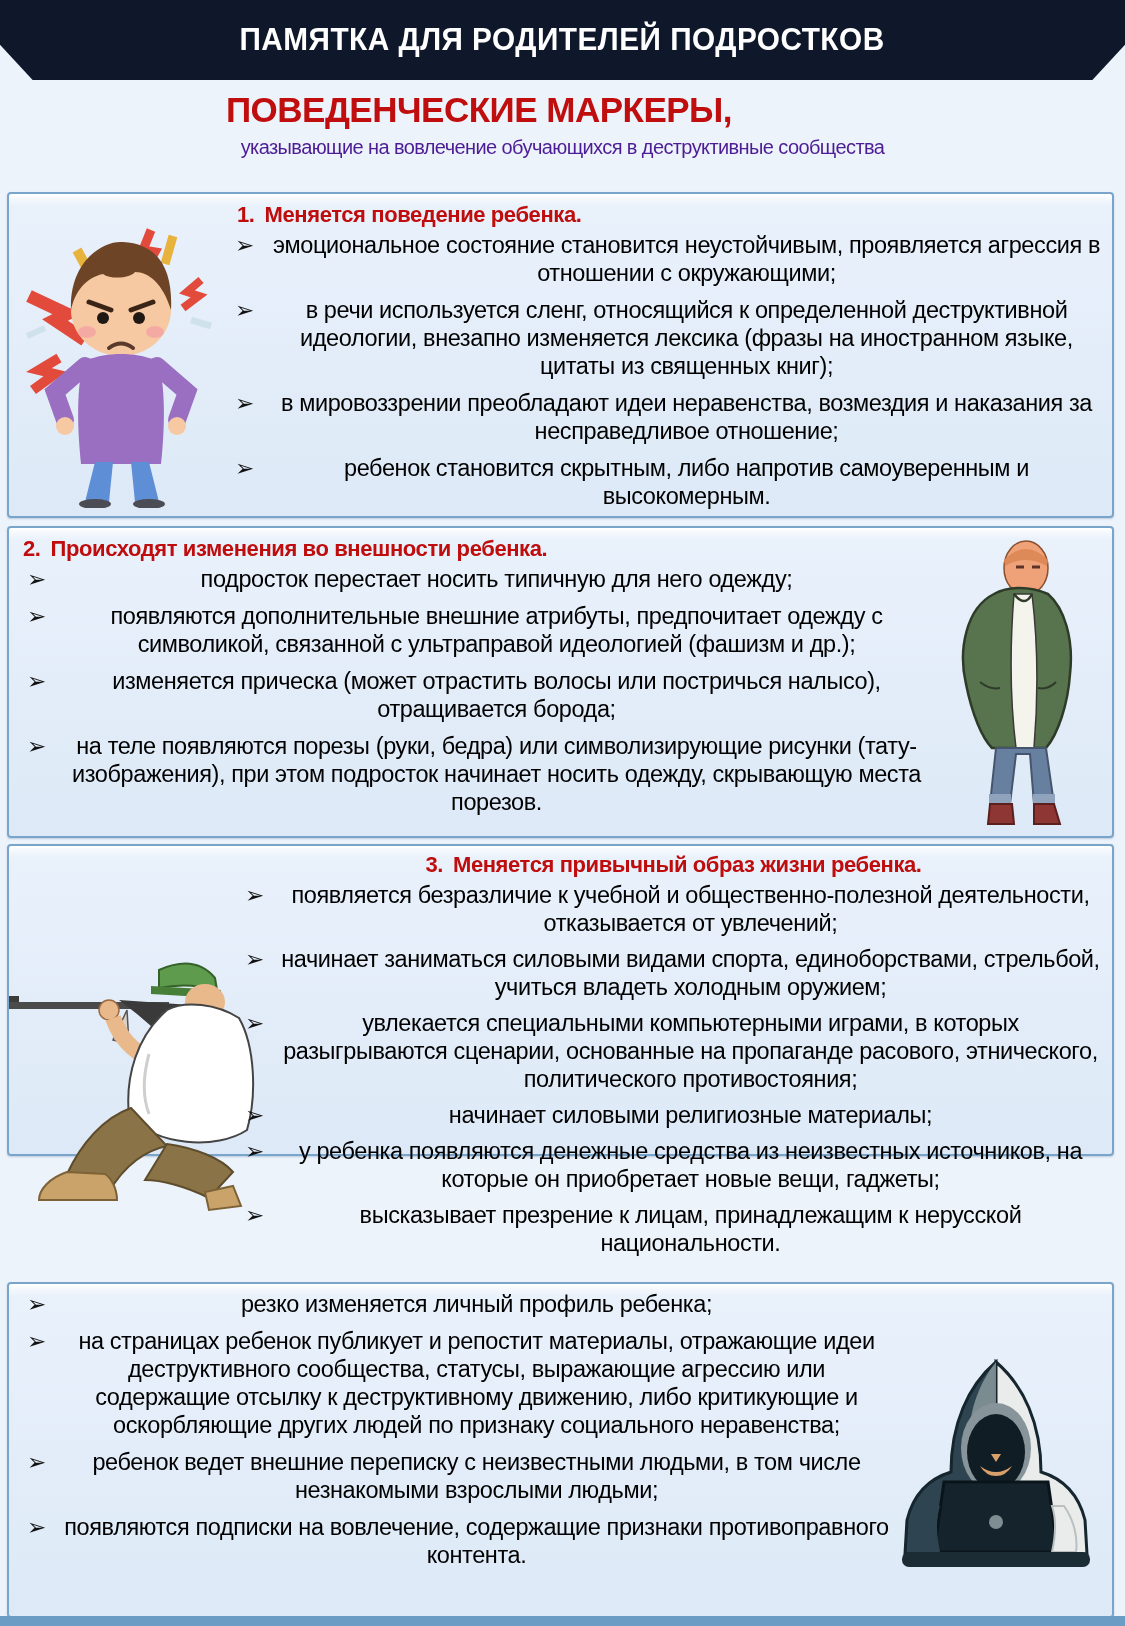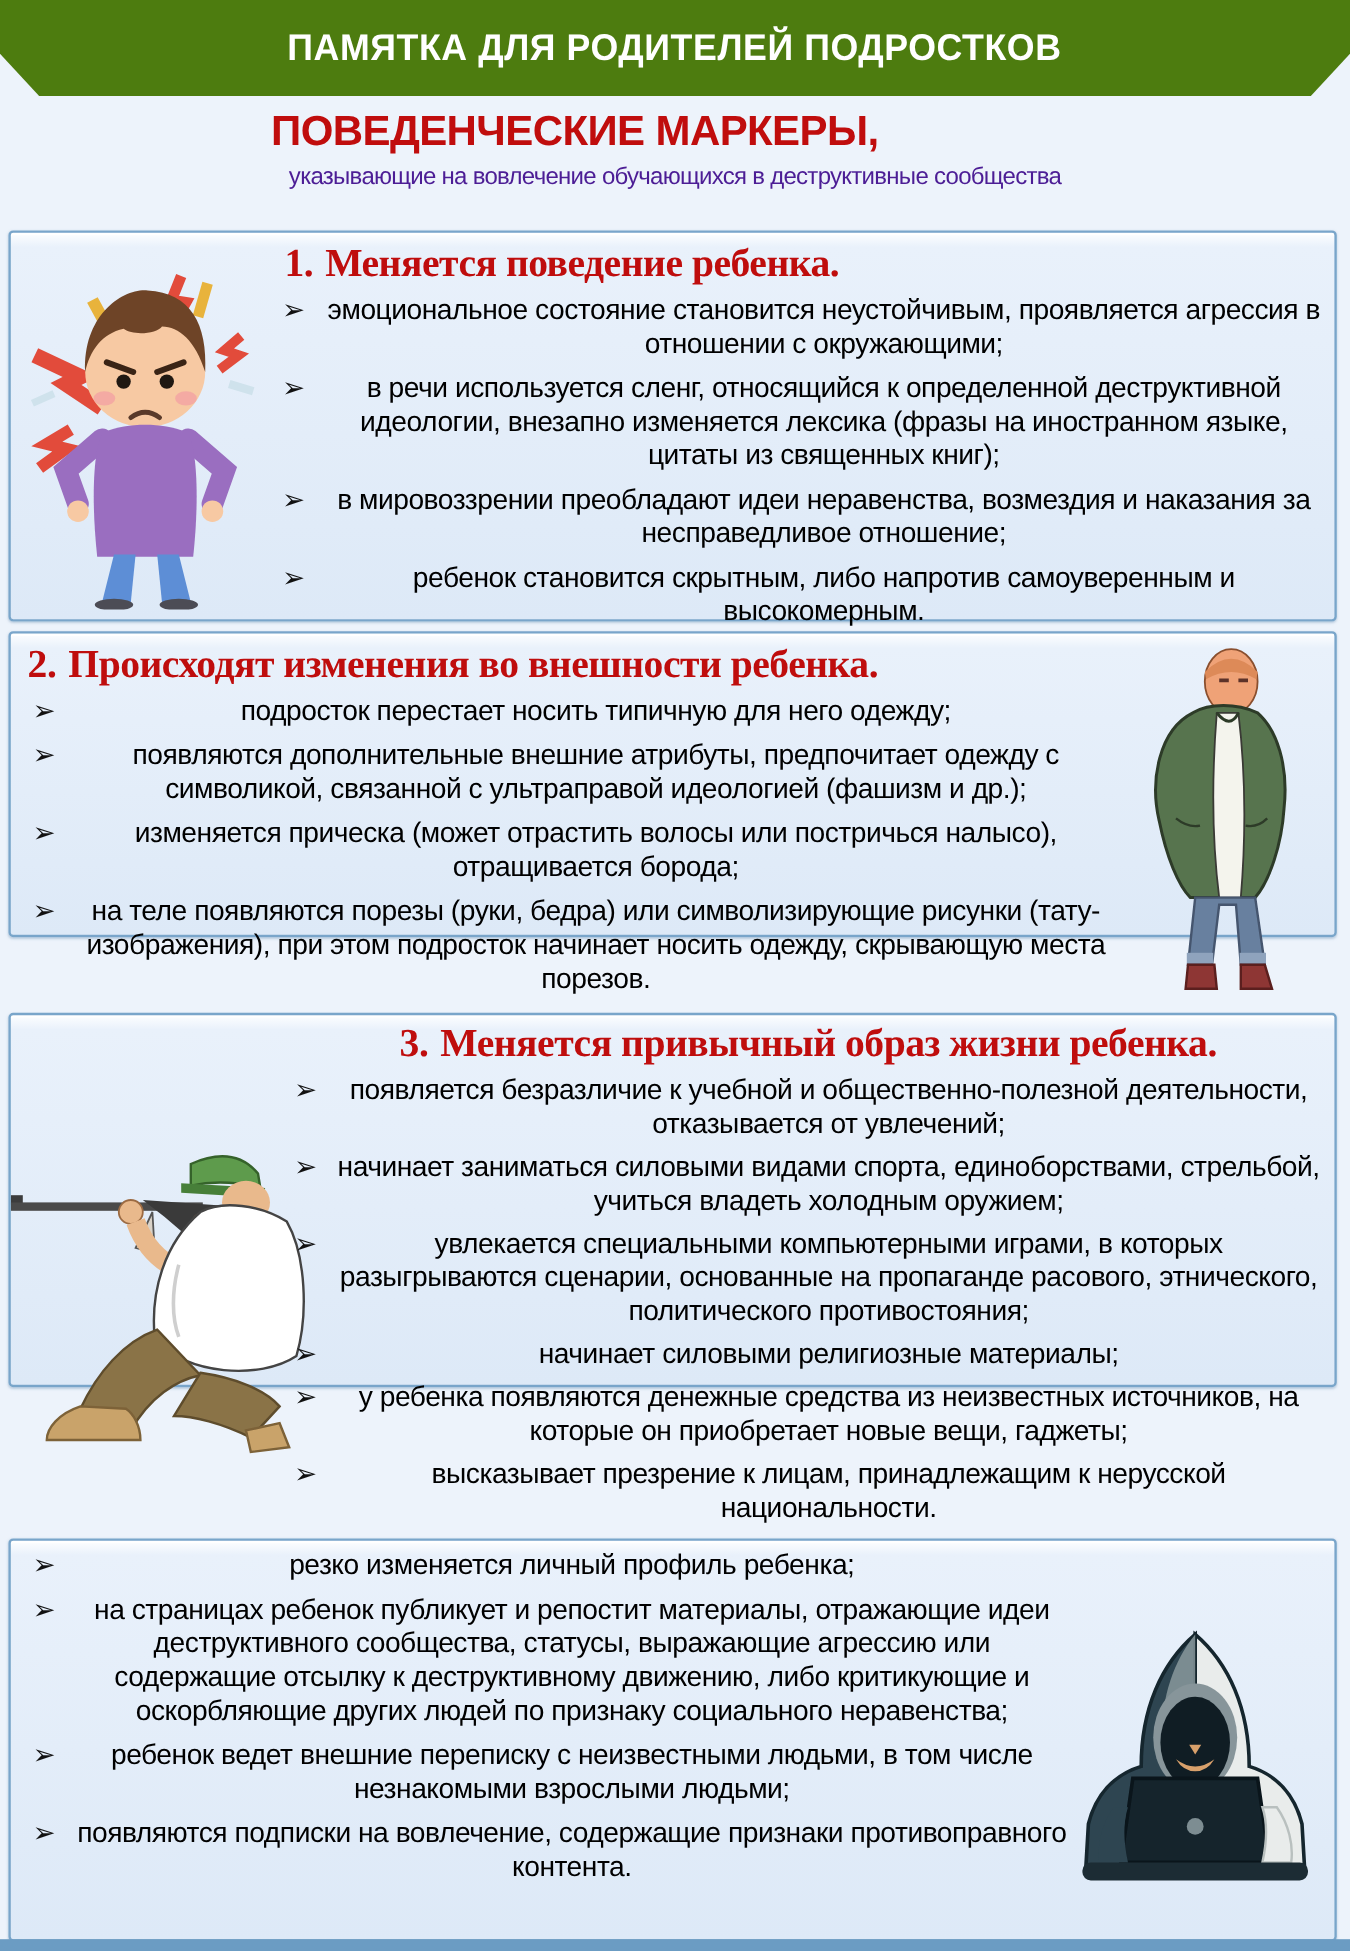--- a/index.html
+++ b/index.html
@@ -7,21 +7,21 @@
     width:1125px;height:1626px;position:relative;overflow:hidden;
     background:#edf3fb;
     font-family:"Liberation Sans","DejaVu Sans",sans-serif;
     -webkit-font-smoothing:antialiased;
   }
   .page{position:absolute;inset:0;}
 
   
   .banner{
     position:absolute;left:0;top:0;width:1125px;height:80px;
-    background:#4d7c0f;
+    background:#0f172a;
     clip-path:polygon(0 0,100% 0,100% 56%,97.1% 100%,2.9% 100%,0 56%);
     display:flex;align-items:center;justify-content:center;
   }
   .banner-title{
     color:#ffffff;font-size:31px;font-weight:bold;letter-spacing:.5px;
     transform:scaleX(.96);white-space:nowrap;
   }
   .main-title{
     position:absolute;left:0;top:90px;width:958px;text-align:center;
     color:#c00d0d;font-size:35px;font-weight:bold;letter-spacing:-.5px;
@@ -33,27 +33,27 @@
 
   
   .section{
     position:absolute;left:7px;width:1107px;
     border:2px solid #79a5ca;border-radius:4px;
     background:linear-gradient(180deg,#fdfeff 0,#e9f1fb 12px,#dde9f7 100%);
     box-shadow:inset 0 2px 0 rgba(255,255,255,.85),0 1px 2px rgba(90,130,170,.35);
     box-sizing:border-box;
   }
   .s1{top:192px;height:326px;}
-  .s2{top:526px;height:255px;padding-left:40px;}
+  .s2{top:526px;height:312px;padding-left:40px;}
   .s3{top:844px;height:312px;}
   .s4{top:1282px;height:336px;}
 
   .sec-title{
-    color:#bf0d0d;font-weight:bold;font-size:33px;letter-spacing:-.4px;
-    margin:0 0 4px 0;line-height:1.15;font-family:Liberation Serif, serif;
+    color:#bf0d0d;font-weight:bold;font-size:22px;letter-spacing:-.4px;
+    margin:0 0 4px 0;line-height:1.15;
   }
   .sec-title .num{margin-right:10px;}
   .content{position:absolute;box-sizing:border-box;}
   .c1{left:222px;top:8px;right:10px;}
   .c2{left:14px;top:8px;right:182px;}
   .c3{left:232px;top:6px;right:12px;}
   .c3 .sec-title{text-align:center;}
   .c4{left:14px;top:6px;right:222px;}
 
   .bullet{display:flex;margin:0 0 9px 0;}

